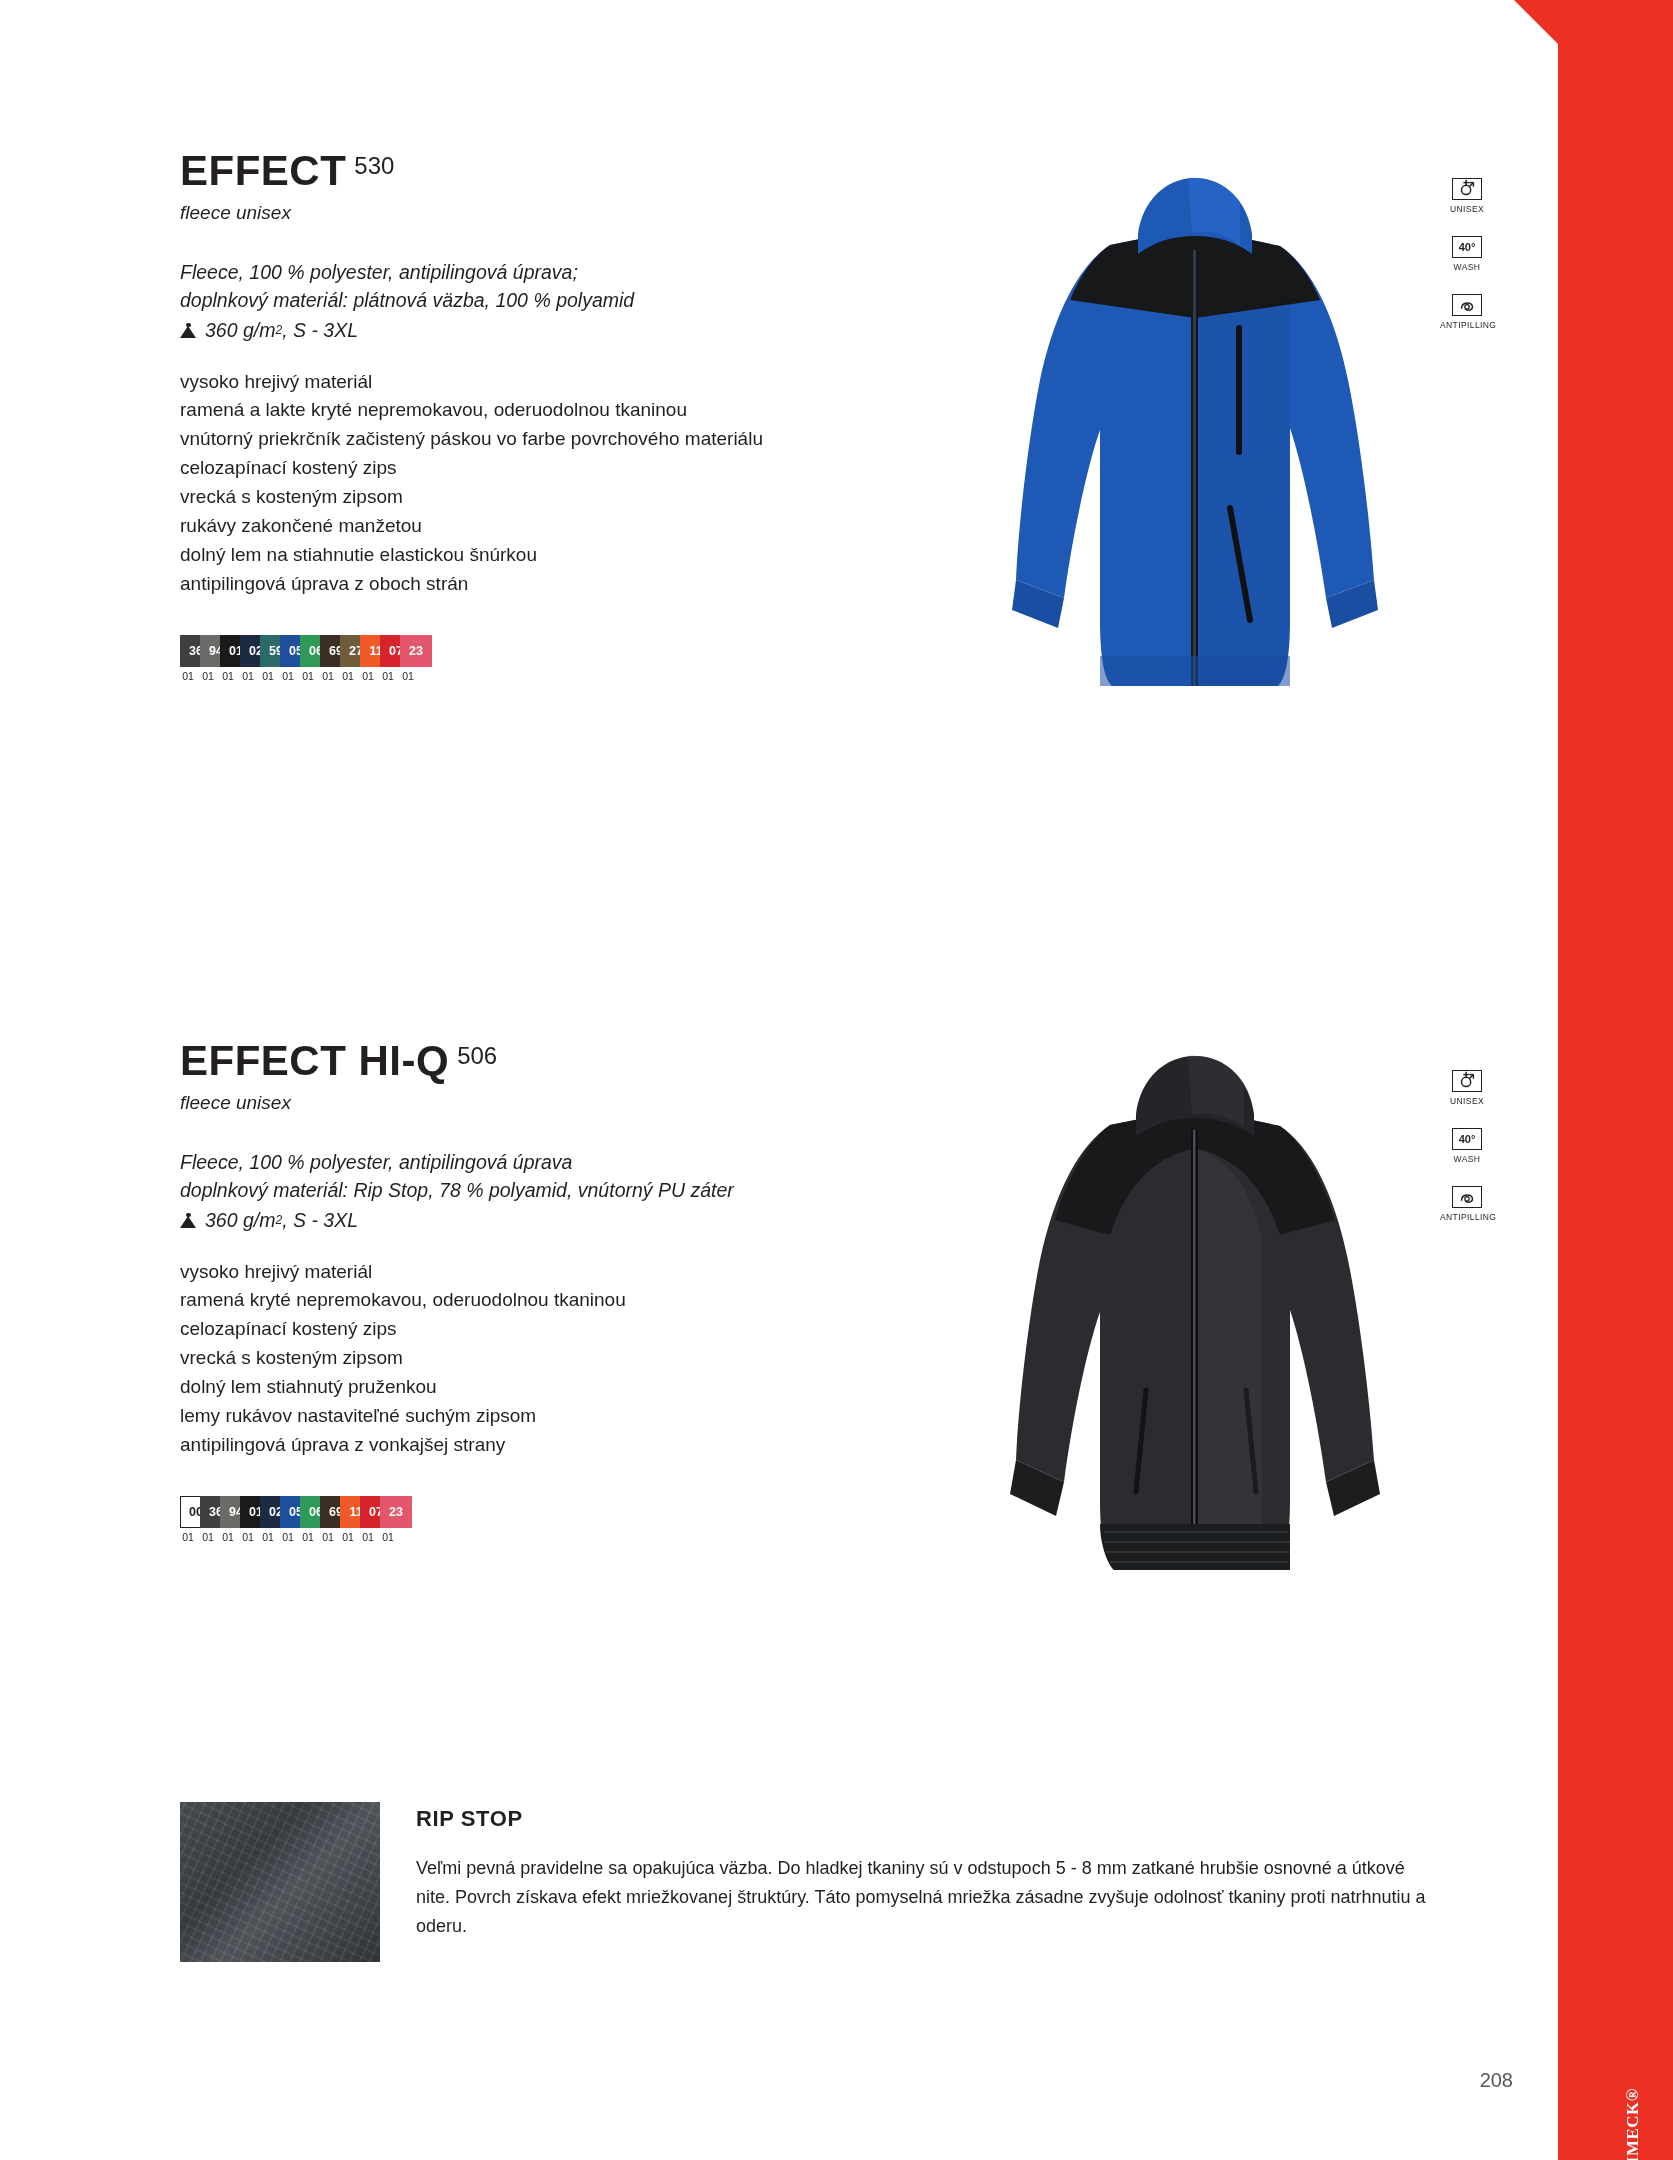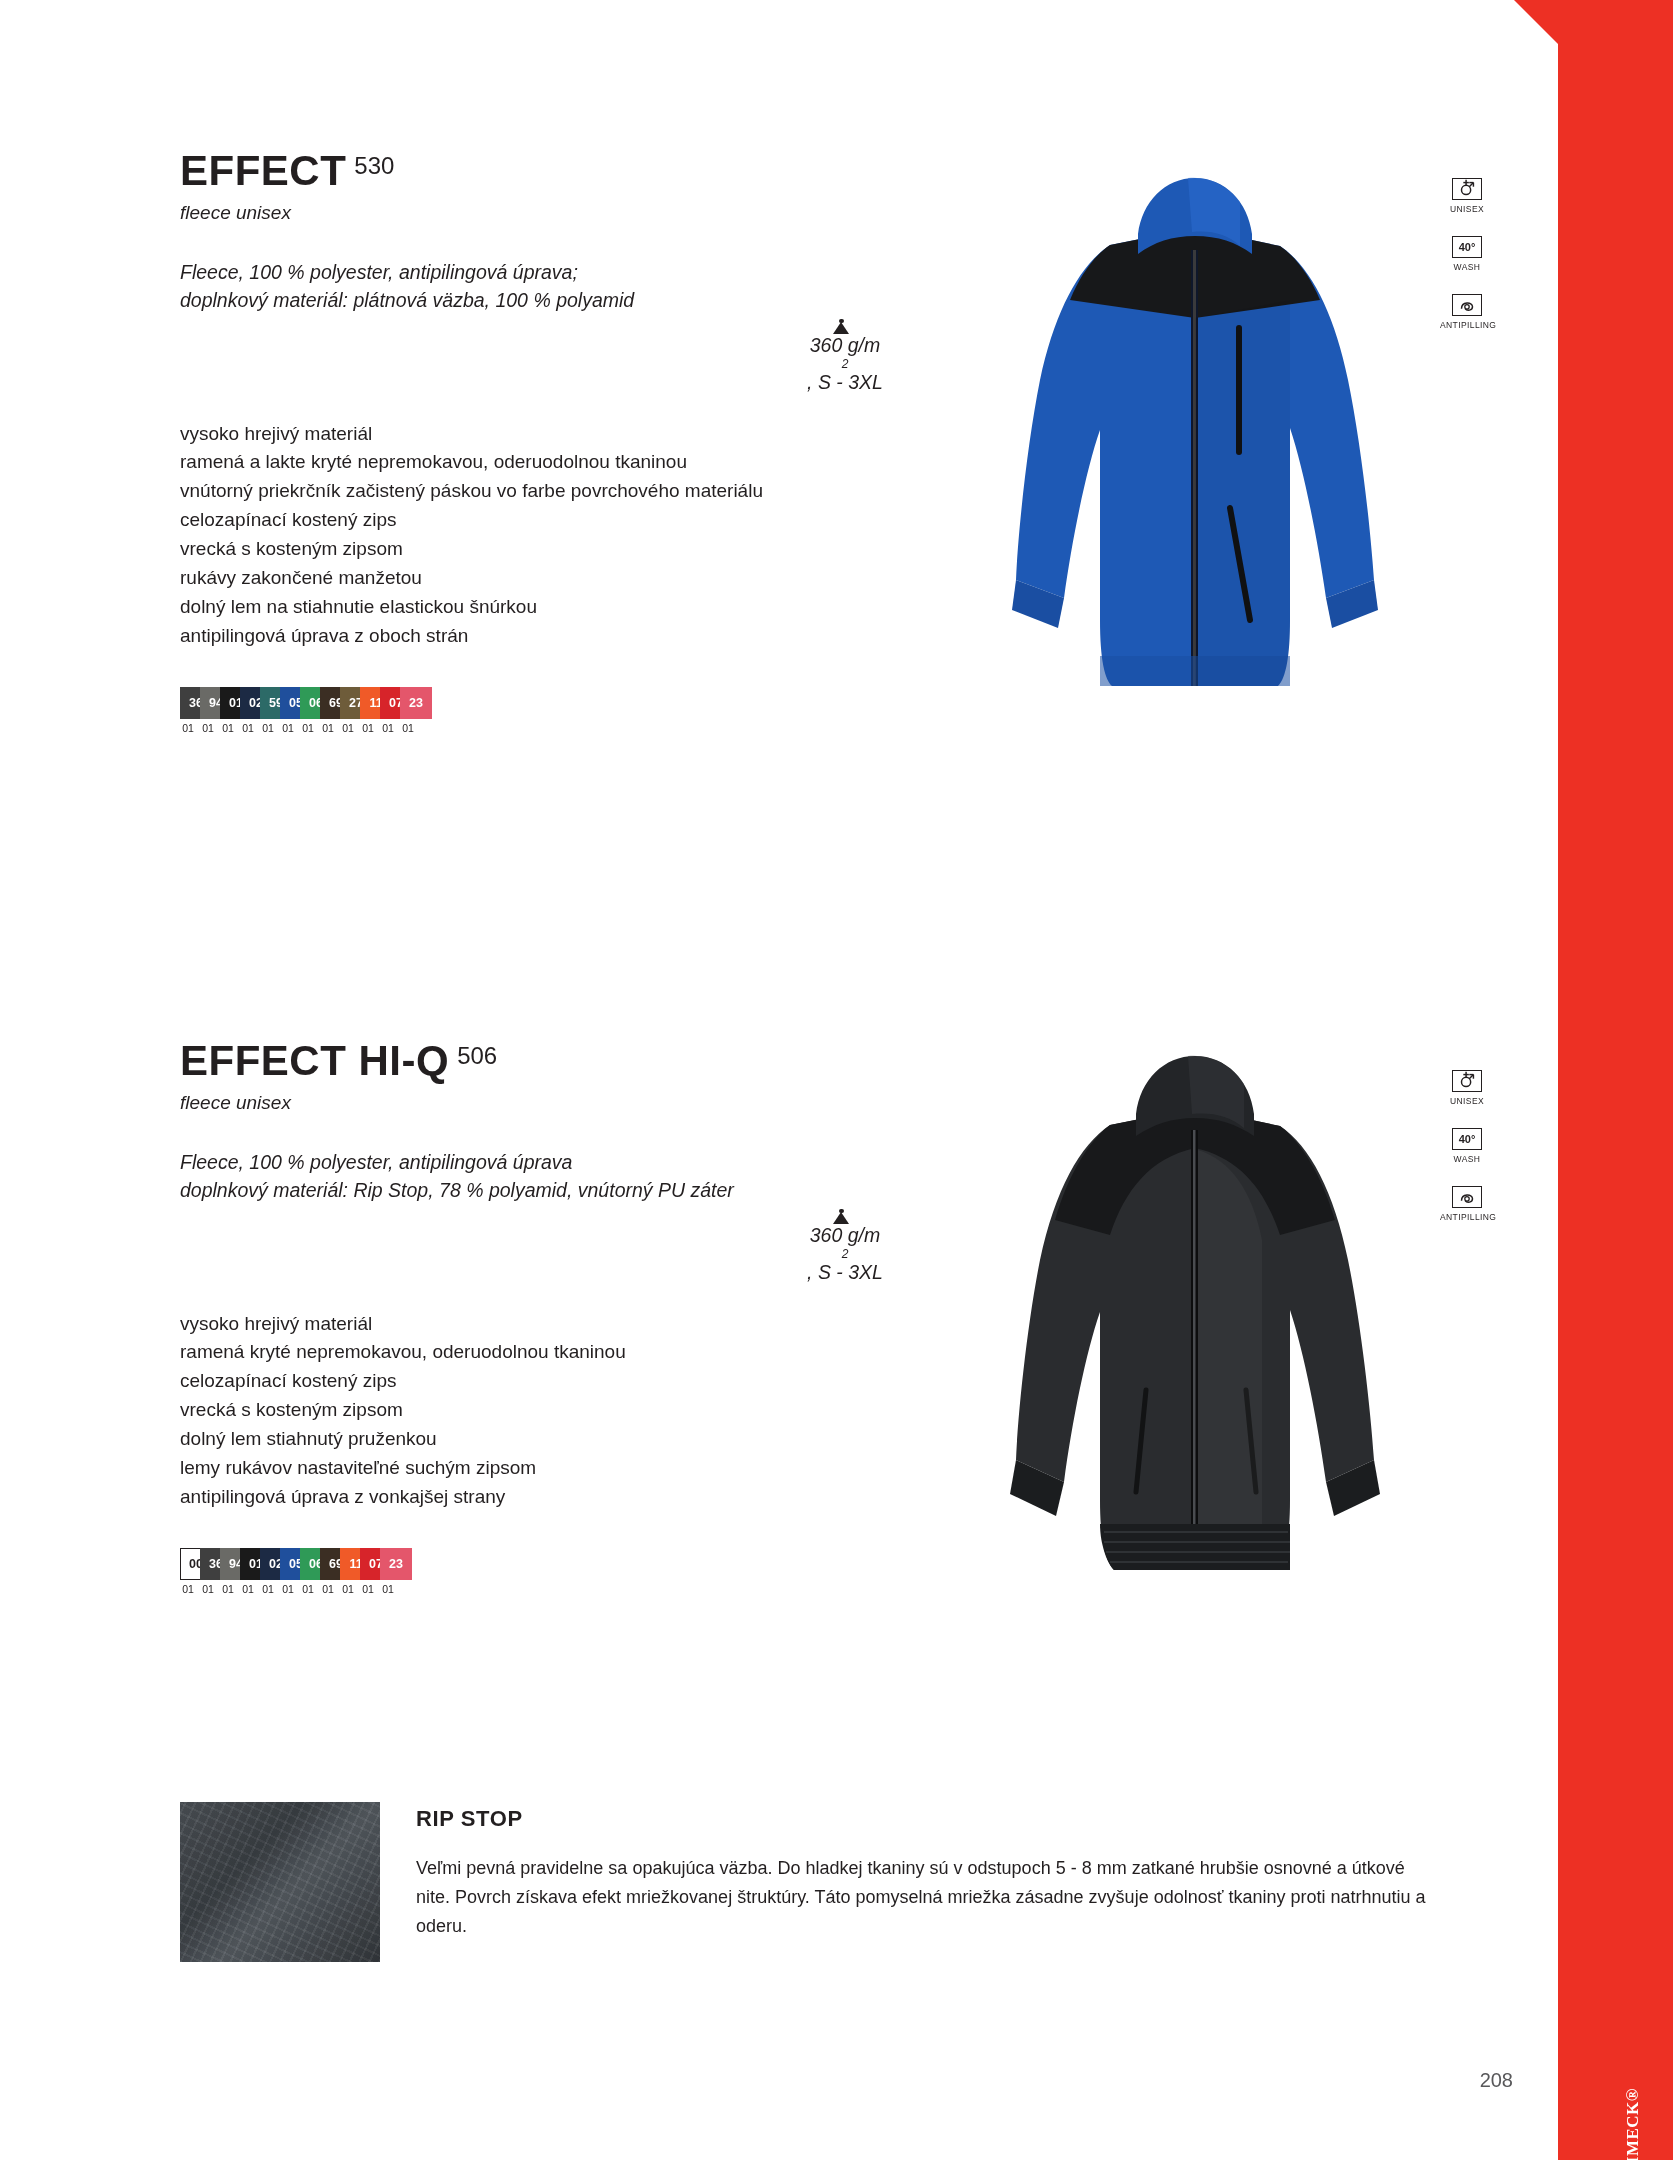--- a/index.html
+++ b/index.html
@@ -105,21 +105,20 @@
     line-height: 1.45;
     font-family: "Liberation Sans", sans-serif;
   }
   .weight-row {
     display: flex;
     align-items: center;
     margin-top: 4px;
     font-style: italic;
     font-size: 19.5px;
     color: #231f20;
-    flex-direction: column;
   }
   .weight-icon {
     width: 17px;
     height: 15px;
     margin-right: 8px;
     display: inline-block;
     position: relative;
   }
   .weight-icon::before {
     content: "";

